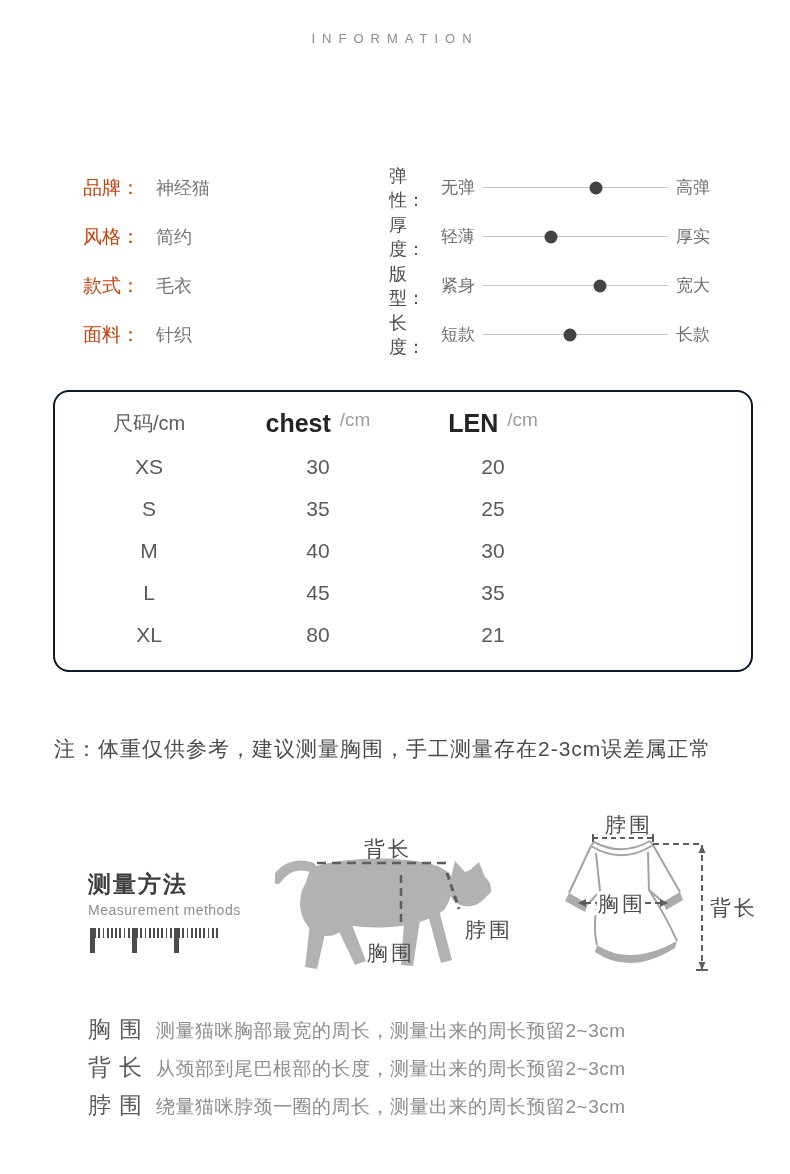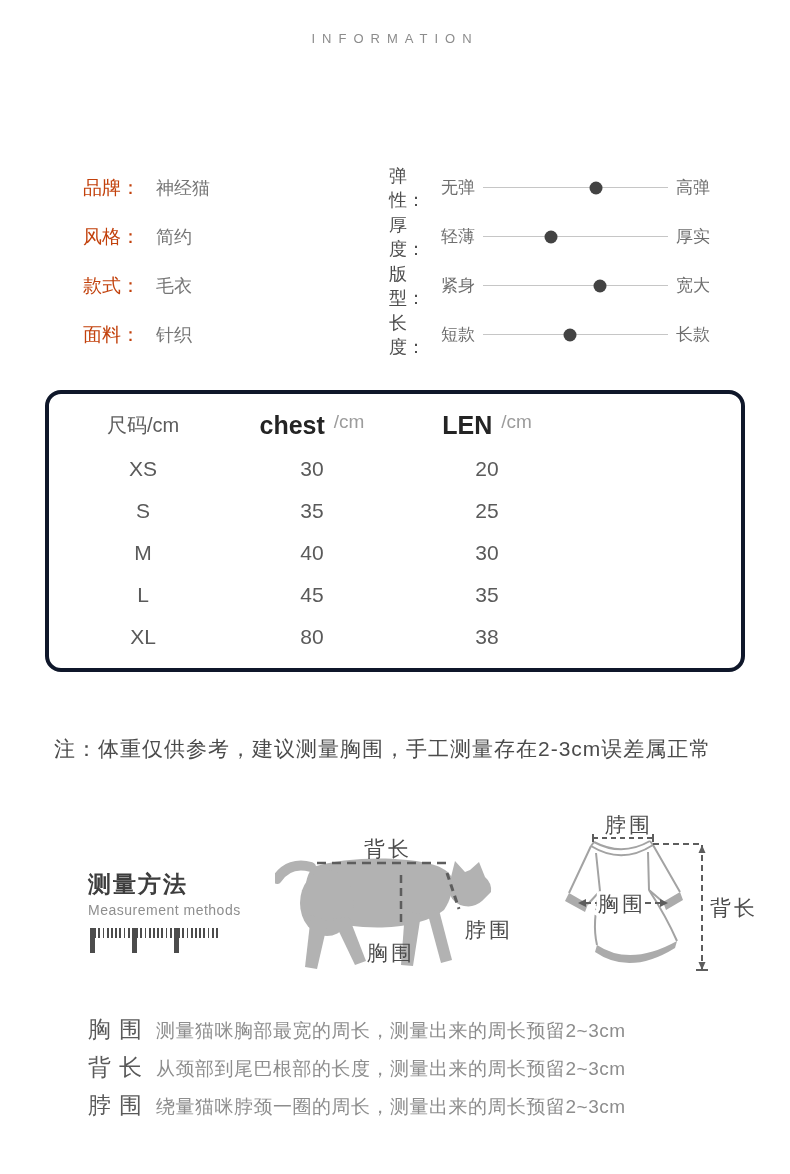--- a/index.html
+++ b/index.html
@@ -19,22 +19,22 @@
   .attr-value { font-size:18px; color:#767676; margin-left:16px; }
   .attrs-sliders { position:absolute; left:389px; top:163px; }
   .slider-row { height:49px; display:flex; align-items:center; }
   .slider-label { font-size:18px; color:#4d4d4d; width:52px; }
   .slider-min { font-size:17px; color:#6f6f6f; width:36px; }
   .slider-track { width:185px; height:1px; background:#c6c6c6; position:relative; margin-left:6px; }
   .slider-dot { position:absolute; top:50%; width:13px; height:13px; border-radius:50%;
                 background:#434343; transform:translate(-50%,-50%); }
   .slider-max { font-size:17px; color:#6f6f6f; margin-left:8px; }
   
-  .size-table { position:absolute; left:45px; top:390px; width:700px; height:282px;
-                border:4px solid #0f172a; border-radius:16px; padding-top:8px; }
+  .size-table { position:absolute; left:53px; top:390px; width:700px; height:282px;
+                border:2px solid #0f172a; border-radius:16px; padding-top:8px; }
   .t-row { display:grid; grid-template-columns:188px 150px 200px 1fr; align-items:center; height:42px; }
   .t-row.head { height:46px; }
   .t-cell { text-align:center; font-size:21px; color:#5a5a5a; }
   .h1col { font-size:20px; color:#5c5c5c; }
   .h-bold { display:flex; justify-content:center; align-items:flex-start; }
   .h-bold .bname { font-size:25px; font-weight:bold; color:#242424; }
   .h-bold .bunit { font-size:19px; color:#9c9c9c; margin-left:9px; }
   
   .note { position:absolute; left:54px; top:735px; font-size:21px; color:#4b4b4b; letter-spacing:1px; }
   
@@ -149,21 +149,21 @@
     </div>
     <div class="t-row">
       <span class="t-cell">L</span>
       <span class="t-cell">45</span>
       <span class="t-cell">35</span>
         <span></span>
     </div>
     <div class="t-row">
       <span class="t-cell">XL</span>
       <span class="t-cell">80</span>
-      <span class="t-cell">38</span>
+      <span class="t-cell">21</span>
         <span></span>
     </div>
   </div>
 
   <div class="note">注：体重仅供参考，建议测量胸围，手工测量存在2-3cm误差属正常</div>
 
   <div class="m-title">测量方法</div>
   <div class="m-sub">Measurement methods</div>
   <div class="ruler">
     <div class="ruler-ticks"></div>

